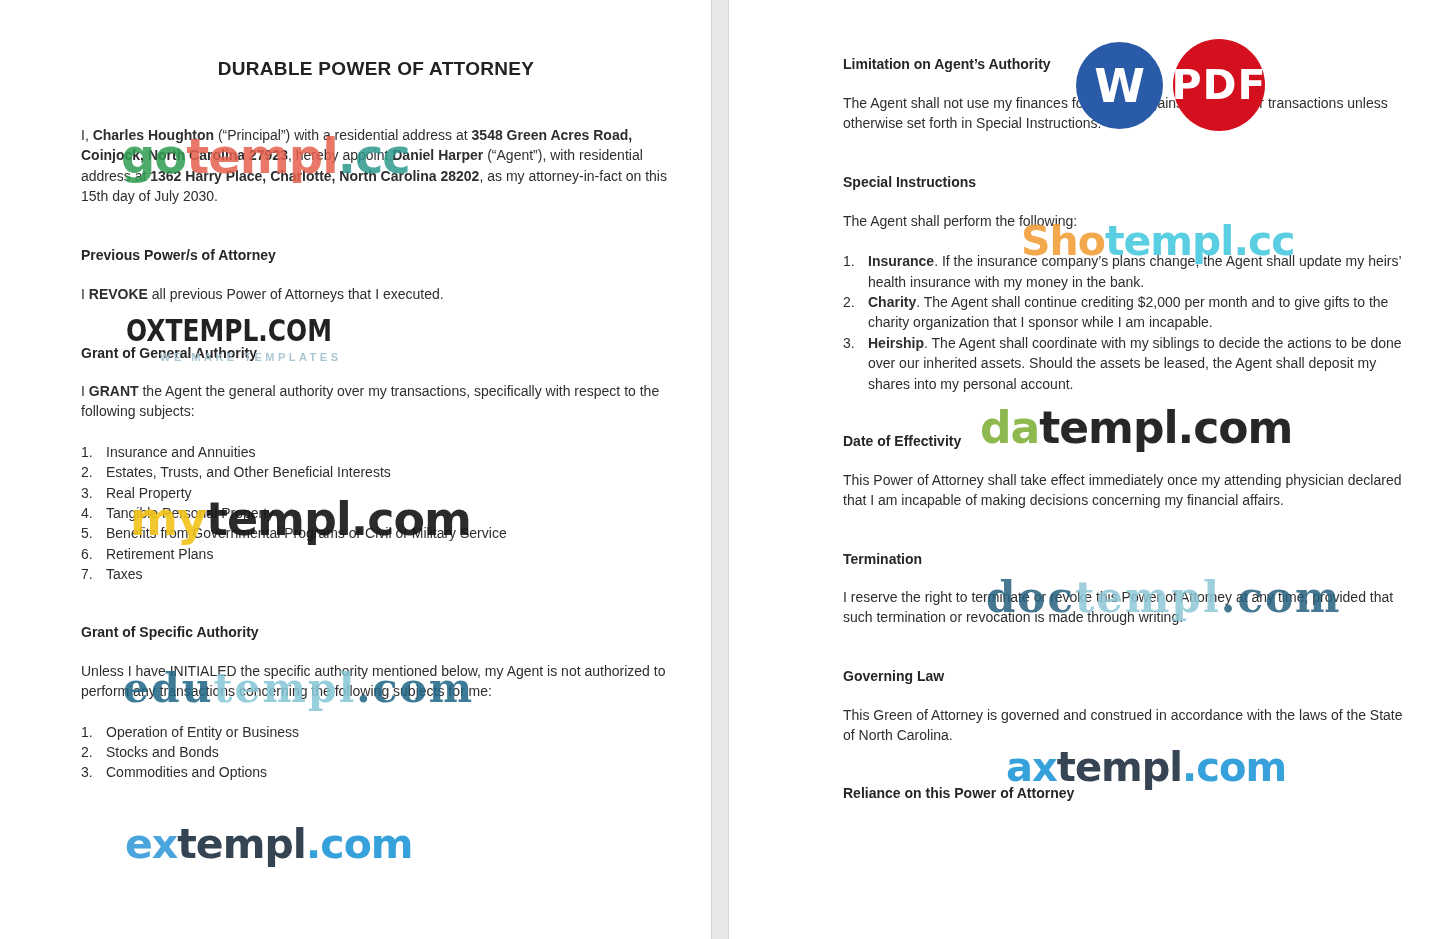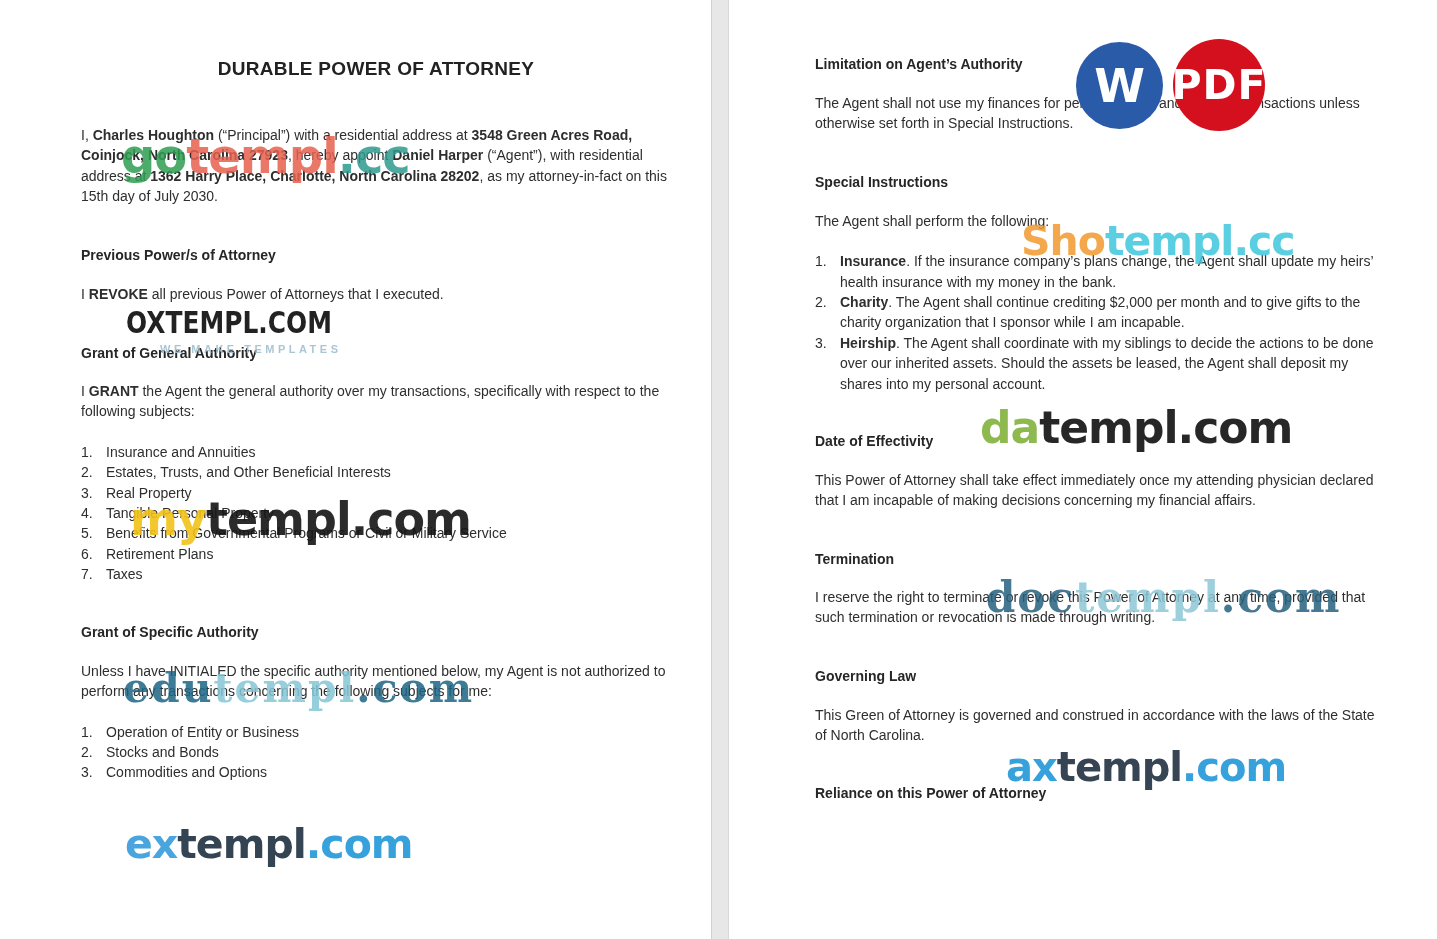--- a/index.html
+++ b/index.html
@@ -6,21 +6,21 @@
   * { margin:0; padding:0; box-sizing:border-box; }
   html,body { width:1437px; height:939px; background:#ffffff; overflow:hidden;
               font-family:"Liberation Sans", sans-serif; color:#2e2e2e; }
   .canvas { position:relative; width:1437px; height:939px; background:#fff; }
 
   .divider { position:absolute; left:711px; top:0; width:18px; height:939px;
              background:#e7e7e7; border-left:1px solid #d2d2d2; border-right:1px solid #d8d8d8; }
 
   .page { position:absolute; top:0; }
   .page-left  { left:81px;  width:590px; }
-  .page-right { left:815px; width:560px; }
+  .page-right { left:843px; width:560px; }
 
   h1.doc-title { margin-top:57px; text-align:center; font-size:19px; font-weight:700;
                  letter-spacing:.3px; color:#222; line-height:24px; }
   h2.sec { font-size:14px; font-weight:700; line-height:20px; color:#262626; }
   p.para { font-size:14px; line-height:20.4px; }
   p.para b, li b { font-weight:700;margin-top:19px; }
 
   .mt-intro { margin-top:44px; }
   .mt-lg { margin-top:38px; } .mt-lg2 { margin-top:39px; } .mt-lg3 { margin-top:37px; }
   .mt-first { margin-top:54px; }
@@ -29,21 +29,21 @@
 
   ol.num { list-style:none; counter-reset:n; font-size:14px; line-height:20.4px; }
   ol.num li { counter-increment:n; position:relative; padding-left:25px; }
   ol.num li::before { content:counter(n) "."; position:absolute; left:0; top:0; }
 
   
   .wm { position:absolute; font-family:"DejaVu Sans", sans-serif; font-weight:800;
         letter-spacing:-1px; white-space:nowrap; line-height:1; opacity:.85; }
   .wm-slab { font-family:"DejaVu Serif", serif; letter-spacing:2px; }
   .wm-gotempl  { left:121px;  top:132px; font-size:48px; }
-  .wm-oxtempl  { left:126px;  top:308px; opacity:.92; }
+  .wm-oxtempl  { left:126px;  top:316px; opacity:.92; }
   .ox-main { font-size:30px; font-weight:800; letter-spacing:0px; transform:scaleX(.83);
              transform-origin:left top; line-height:1; }
   .ox-tag  { margin-top:6px; padding-left:34px; font-size:11px; font-weight:700;
              letter-spacing:3.5px; font-family:"Liberation Sans",sans-serif; }
   .wm-mytempl  { left:130px;  top:496px; font-size:46px; opacity:.9; }
   .wm-edutempl { left:123px;  top:668px; font-size:41px; }
   .wm-extempl  { left:125px;  top:824px; font-size:41px; opacity:.95; }
   .wm-shotempl { left:1021px; top:221px; font-size:41px; }
   .wm-datempl  { left:980px;  top:406px; font-size:44px; opacity:.92; }
   .wm-doctempl { left:986px;  top:577px; font-size:42px; }

